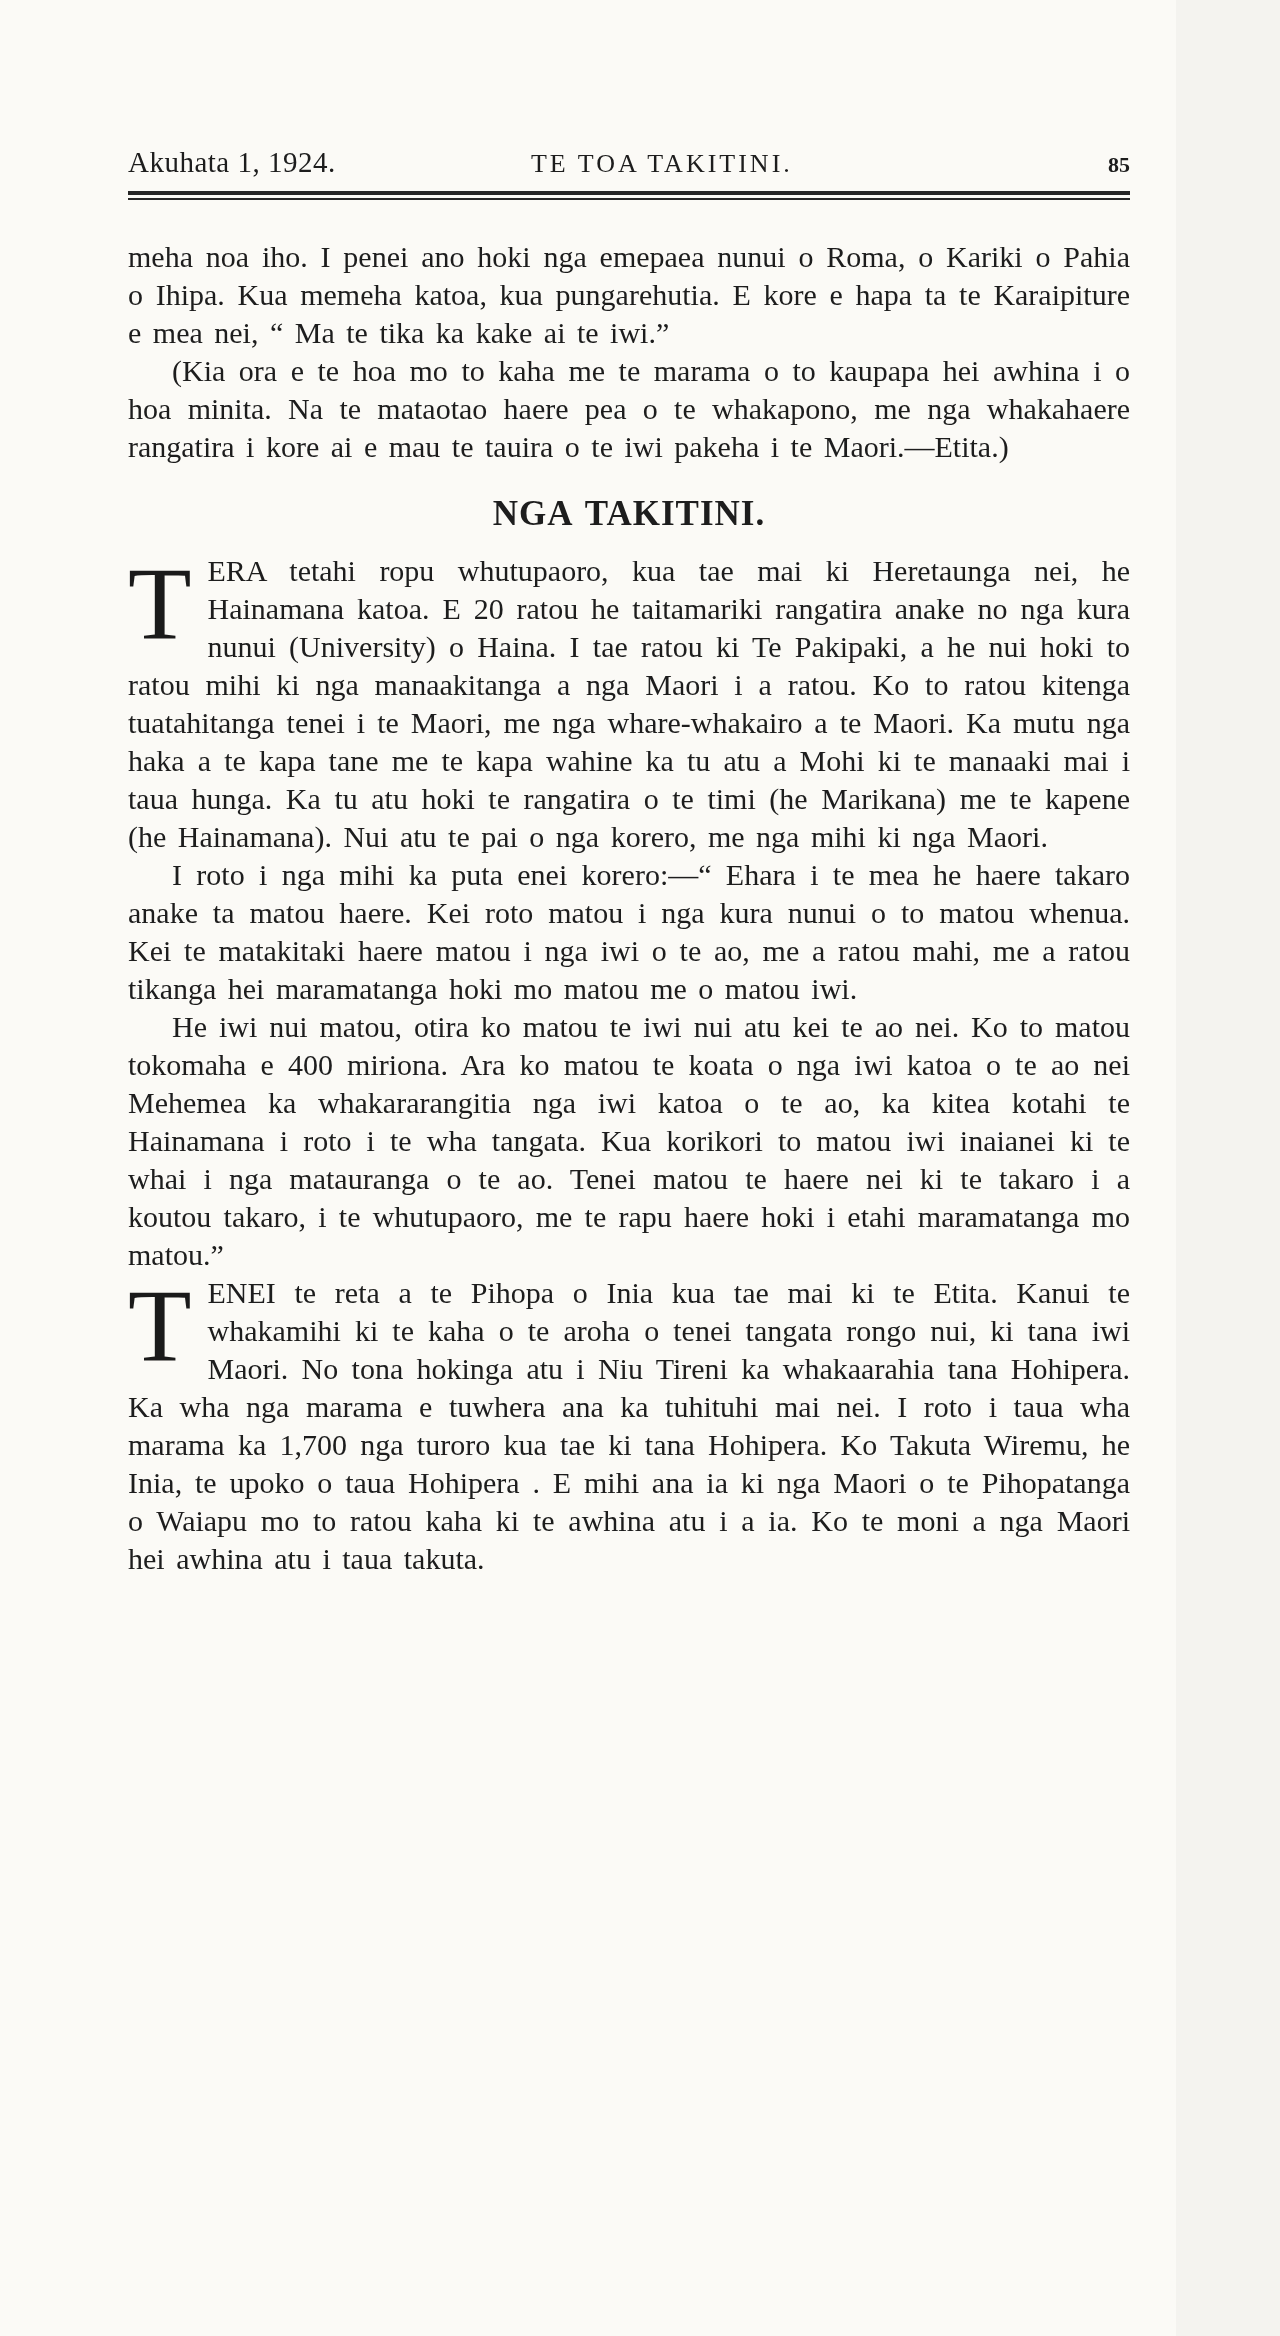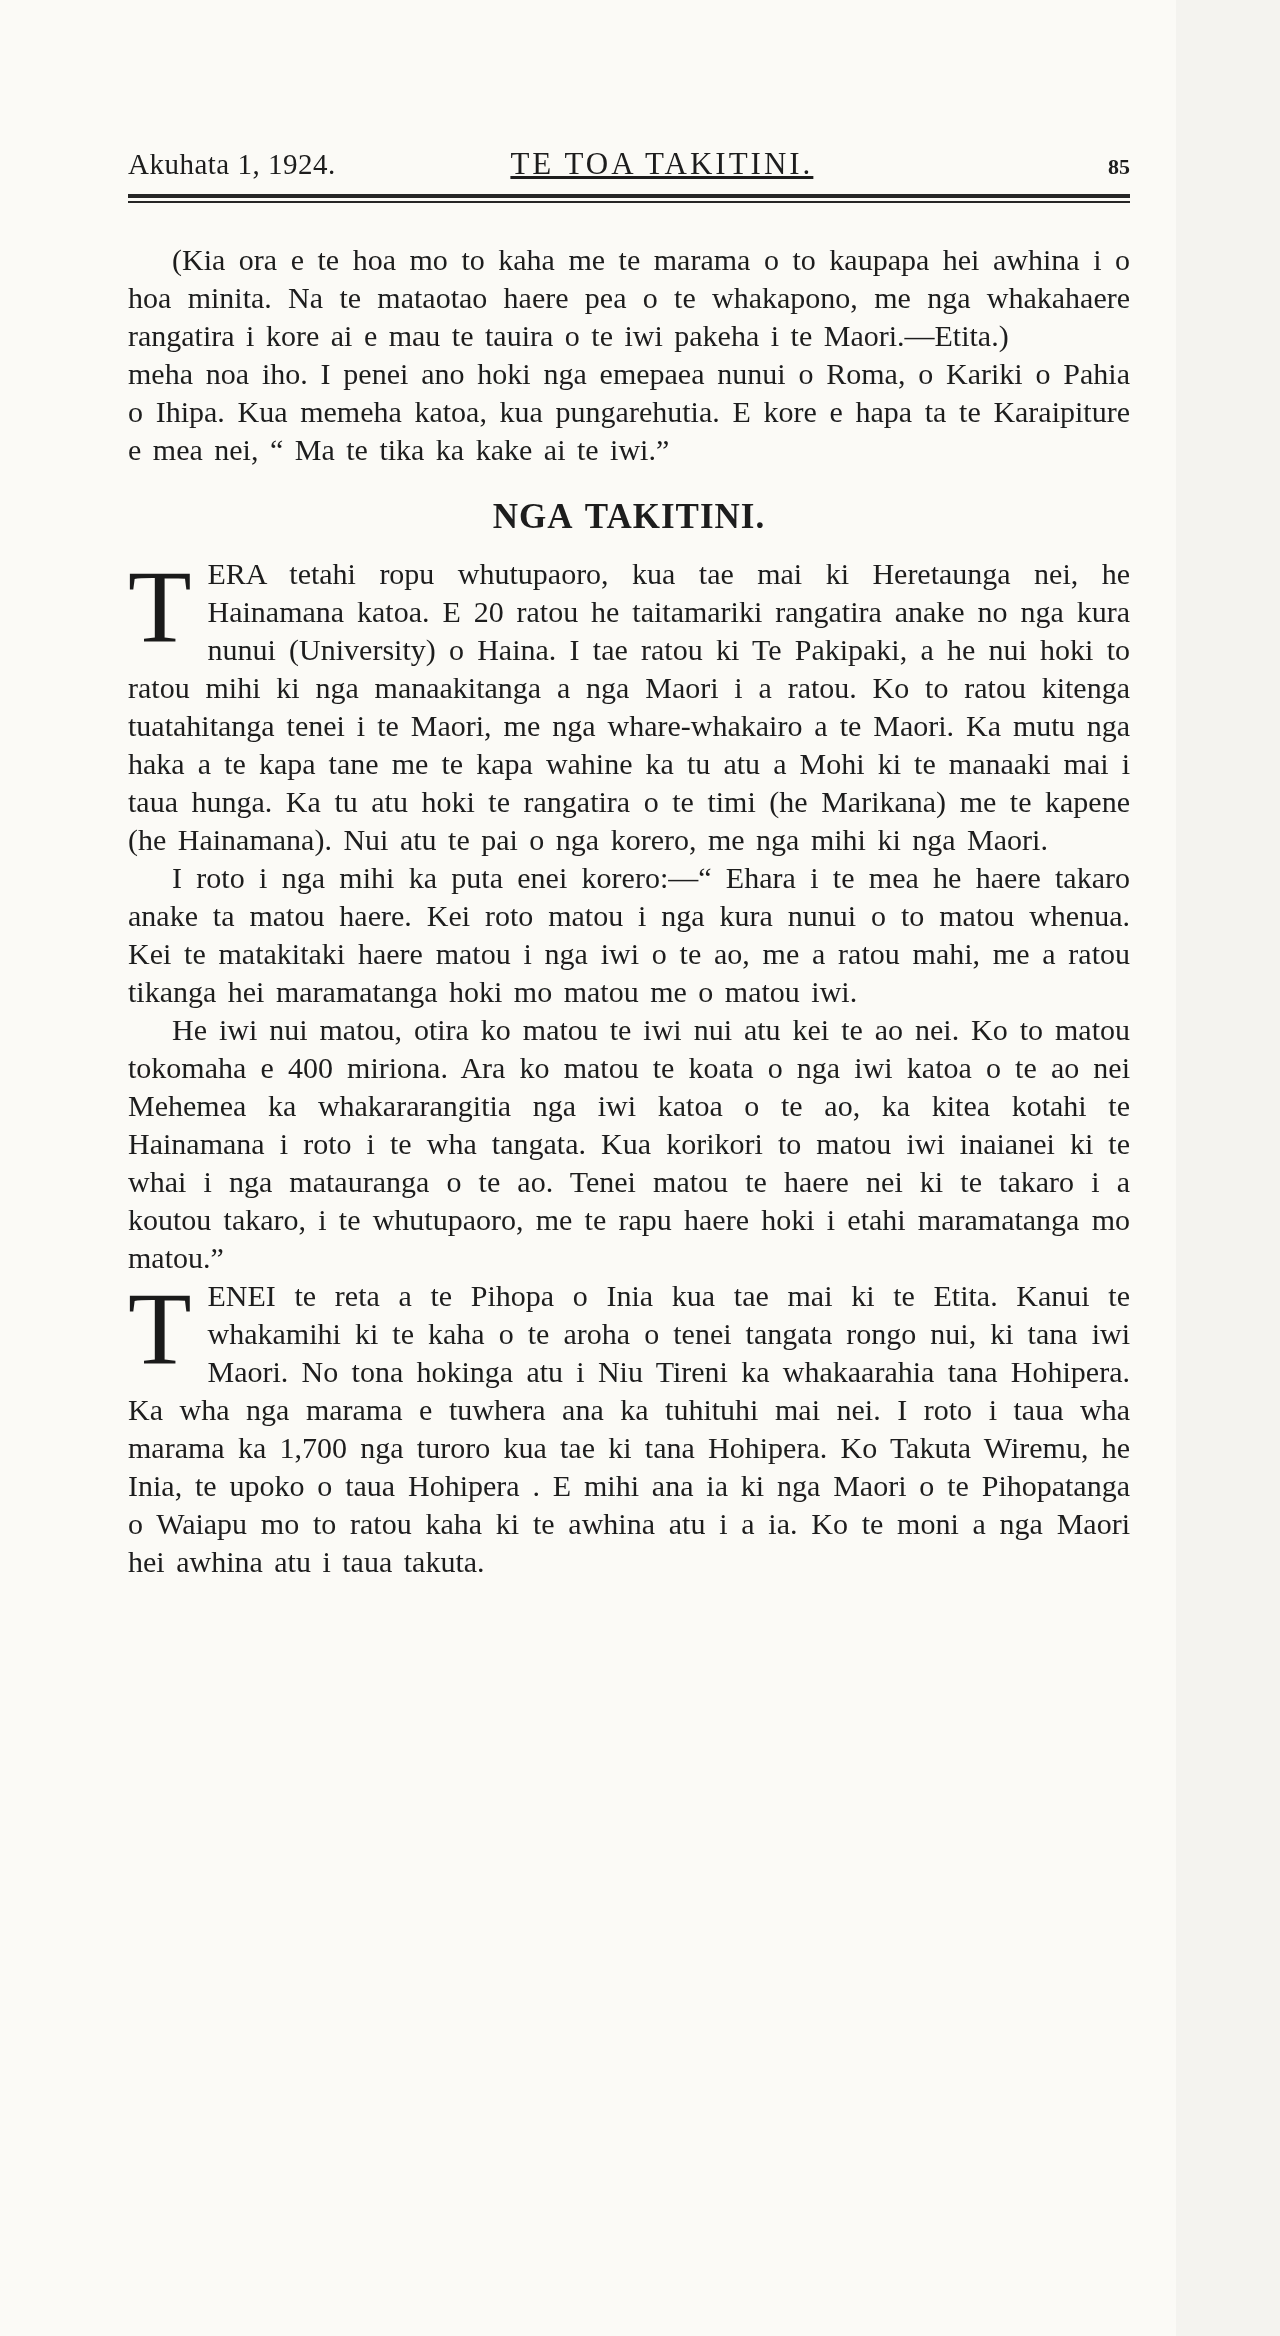--- a/index.html
+++ b/index.html
@@ -18,21 +18,21 @@
     background: #fbfaf6;
     padding: 146px 46px 0 128px;
     position: relative;
   }
   .masthead {
     display: flex;
     justify-content: space-between;
     align-items: baseline;
   }
   .masthead .date { font-size: 29px; letter-spacing: 0.5px; }
-  .masthead .title { font-size: 31px; letter-spacing: 3px; transform: translateX(-60px); text-decoration: underline; }
+  .masthead .title { font-size: 26px; letter-spacing: 3px; transform: translateX(-60px); }
   .masthead .pagenum { font-size: 22px; font-weight: bold; }
   .double-rule {
     margin-top: 12px;
     height: 9px;
     border-top: 4px solid #262626;
     border-bottom: 2px solid #262626;
   }
   .body-text {
     margin-top: 38px;
     font-size: 30px;
@@ -69,22 +69,22 @@
   <header class="masthead">
     <span class="date">Akuhata 1, 1924.</span>
     <span class="title">TE TOA TAKITINI.</span>
     <span class="pagenum">85</span>
   </header>
 
   <div class="double-rule"></div>
 
   <main class="body-text">
 
+    <p class="para">meha noa iho. I penei ano hoki nga emepaea nunui o Roma, o Kariki o Pahia o Ihipa. Kua memeha katoa, kua pungarehutia. E kore e hapa ta te Karaipiture e mea nei, “ Ma te tika ka kake ai te iwi.”</p>
     <p class="para indent">(Kia ora e te hoa mo to kaha me te marama o to kaupapa hei awhina i o hoa minita. Na te mataotao haere pea o te whakapono, me nga whakahaere rangatira i kore ai e mau te tauira o te iwi pakeha i te Maori.—Etita.)</p>
-    <p class="para">meha noa iho. I penei ano hoki nga emepaea nunui o Roma, o Kariki o Pahia o Ihipa. Kua memeha katoa, kua pungarehutia. E kore e hapa ta te Karaipiture e mea nei, “ Ma te tika ka kake ai te iwi.”</p>
 
     <section>
       <h2 class="heading">NGA TAKITINI.</h2>
       <p class="para dropcap-para"><span class="dropcap">T</span><span>ERA tetahi ropu whutupaoro, kua tae mai ki Heretaunga nei, he Hainamana katoa. E 20 ratou he taitamariki rangatira anake no nga kura nunui (University) o Haina. I tae ratou ki Te Pakipaki, a he nui hoki to ratou mihi ki nga manaakitanga a nga Maori i a ratou. Ko to ratou kitenga tuatahitanga tenei i te Maori, me nga whare-whakairo a te Maori. Ka mutu nga haka a te kapa tane me te kapa wahine ka tu atu a Mohi ki te manaaki mai i taua hunga. Ka tu atu hoki te rangatira o te timi (he Marikana) me te kapene (he Hainamana). Nui atu te pai o nga korero, me nga mihi ki nga Maori.</span></p>
       <p class="para indent">I roto i nga mihi ka puta enei korero:—“ Ehara i te mea he haere takaro anake ta matou haere. Kei roto matou i nga kura nunui o to matou whenua. Kei te matakitaki haere matou i nga iwi o te ao, me a ratou mahi, me a ratou tikanga hei maramatanga hoki mo matou me o matou iwi.</p>
       <p class="para indent">He iwi nui matou, otira ko matou te iwi nui atu kei te ao nei. Ko to matou tokomaha e 400 miriona. Ara ko matou te koata o nga iwi katoa o te ao nei Mehemea ka whakararangitia nga iwi katoa o te ao, ka kitea kotahi te Hainamana i roto i te wha tangata. Kua korikori to matou iwi inaianei ki te whai i nga matauranga o te ao. Tenei matou te haere nei ki te takaro i a koutou takaro, i te whutupaoro, me te rapu haere hoki i etahi maramatanga mo matou.”</p>
     </section>
 
     <section>
       <p class="para dropcap-para"><span class="dropcap">T</span><span>ENEI te reta a te Pihopa o Inia kua tae mai ki te Etita. Kanui te whakamihi ki te kaha o te aroha o tenei tangata rongo nui, ki tana iwi Maori. No tona hokinga atu i Niu Tireni ka whakaarahia tana Hohipera. Ka wha nga marama e tuwhera ana ka tuhituhi mai nei. I roto i taua wha marama ka 1,700 nga turoro kua tae ki tana Hohipera. Ko Takuta Wiremu, he Inia, te upoko o taua Hohipera . E mihi ana ia ki nga Maori o te Pihopatanga o Waiapu mo to ratou kaha ki te awhina atu i a ia. Ko te moni a nga Maori hei awhina atu i taua takuta.</span></p>

